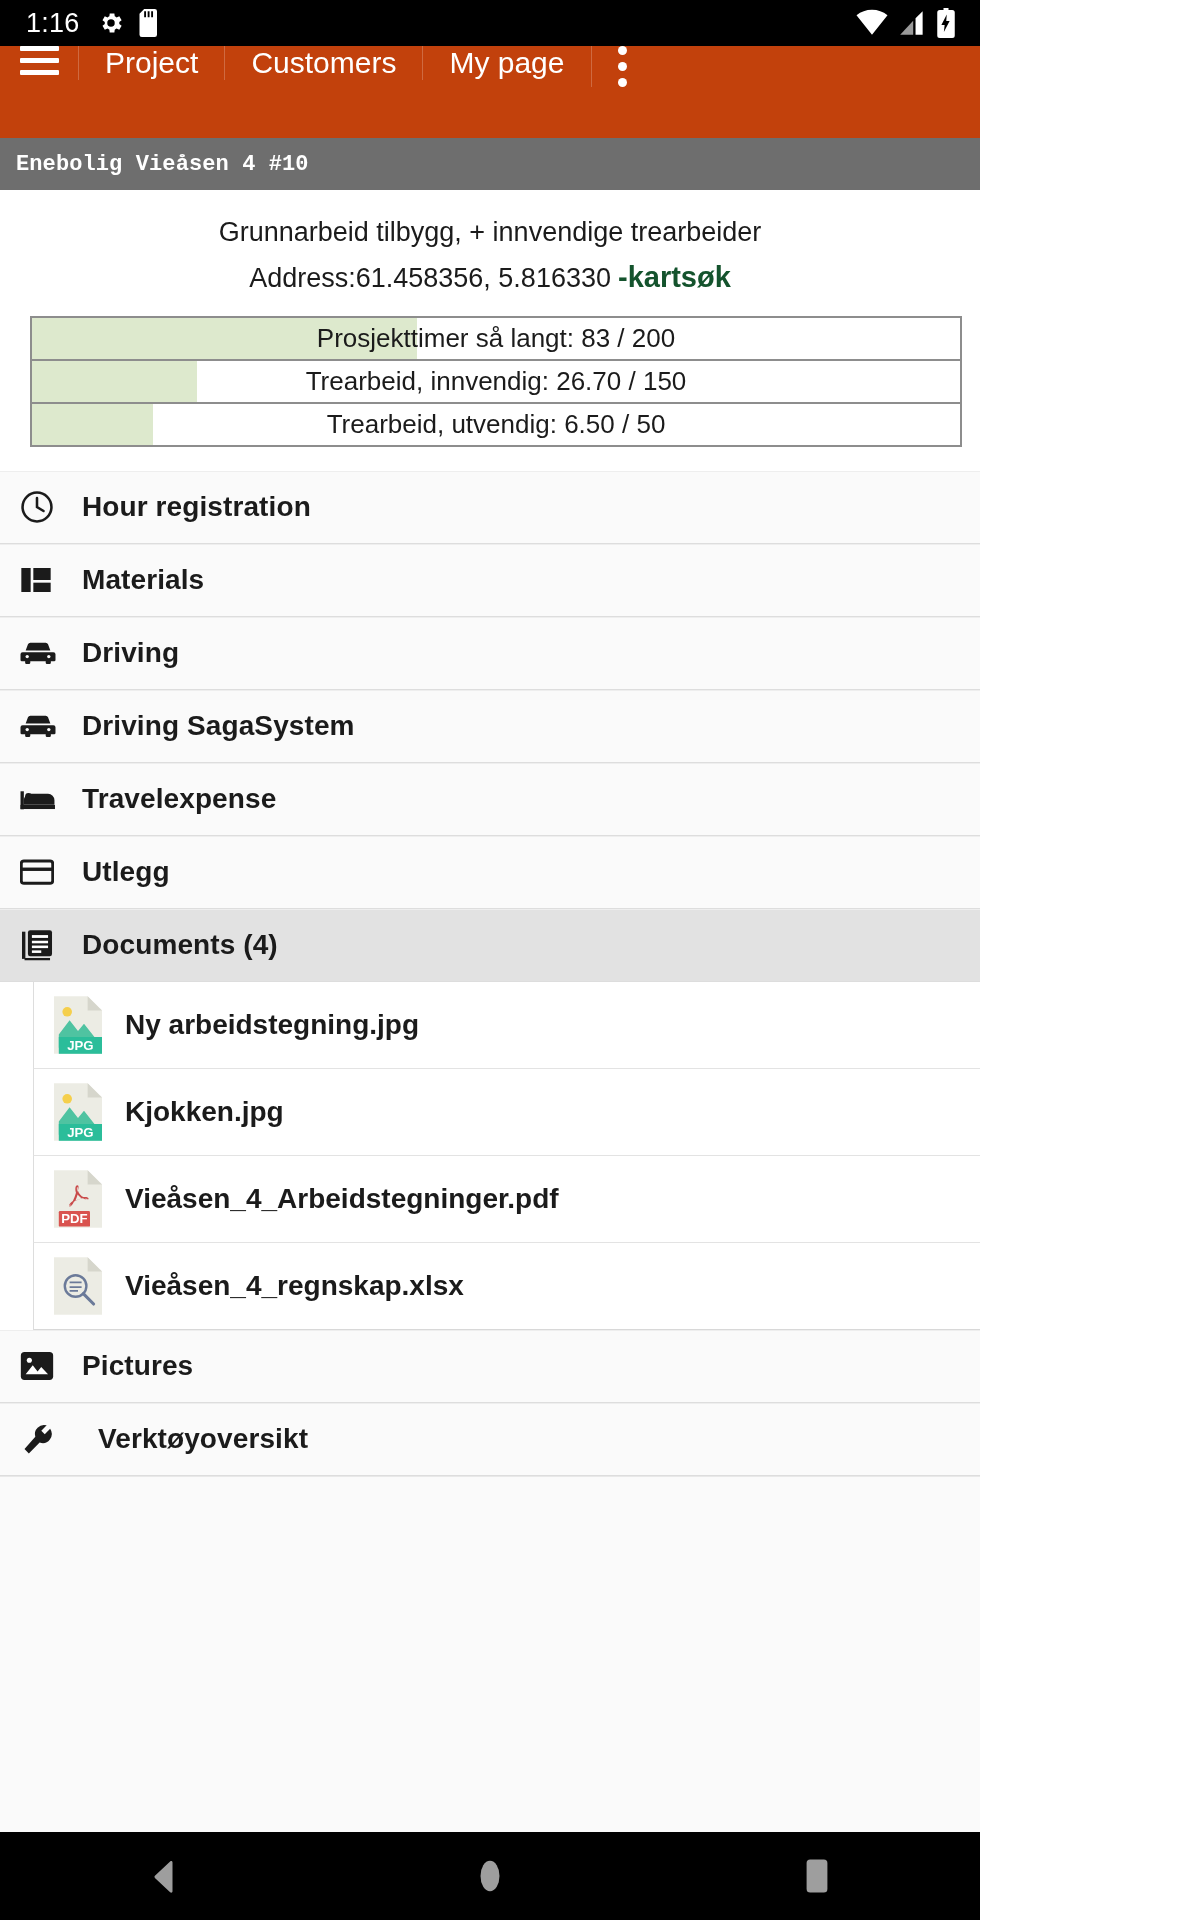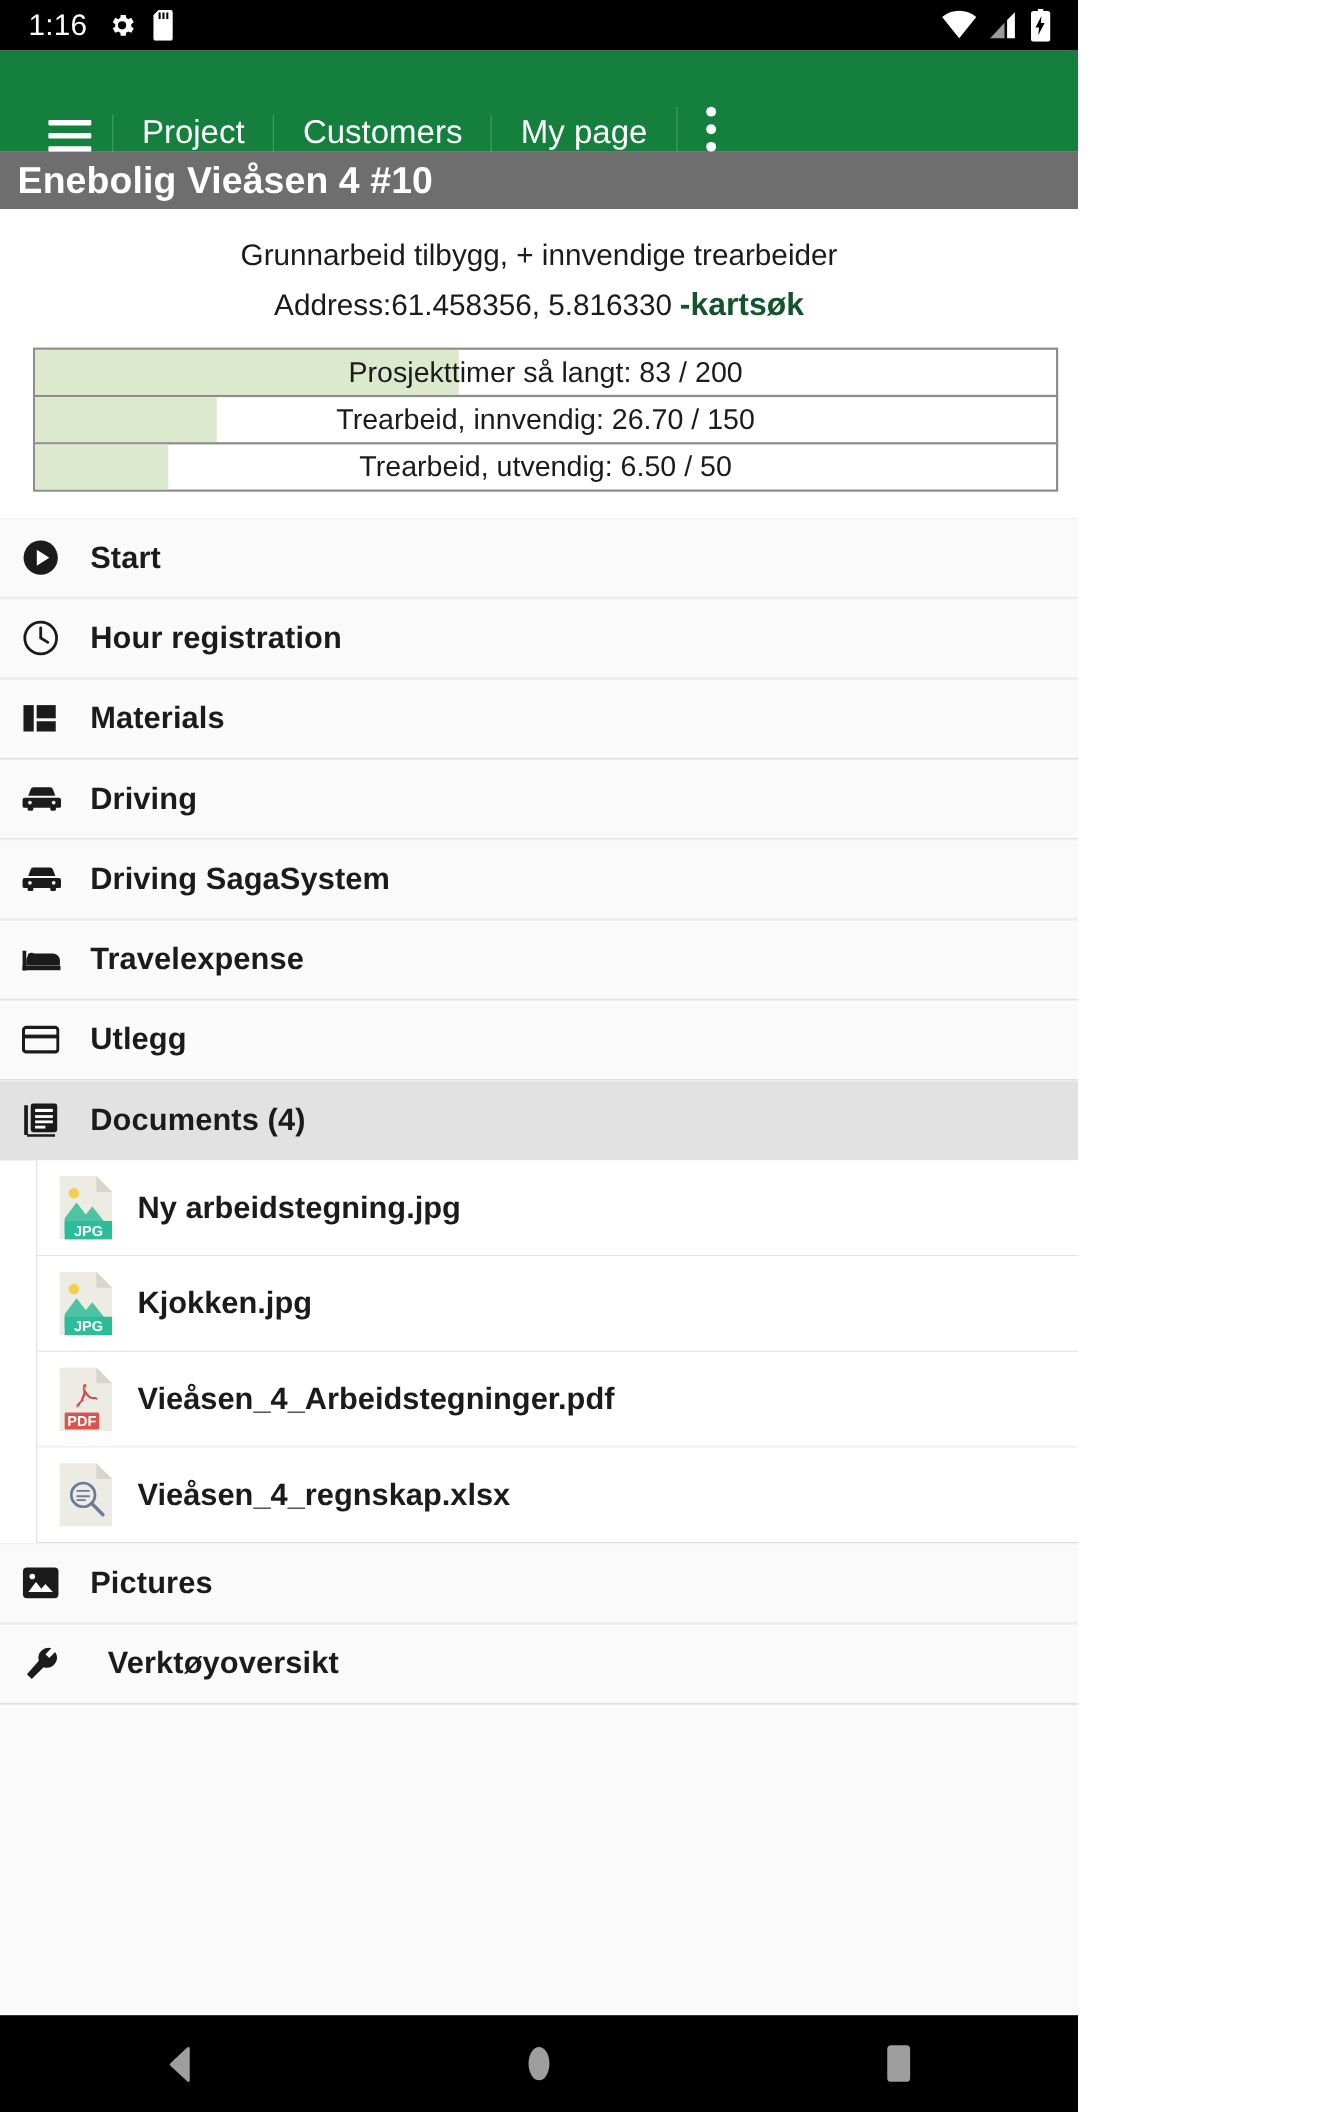--- a/index.html
+++ b/index.html
@@ -34,25 +34,24 @@
     letter-spacing: .2px;
     line-height: 1;
   }
   .sb-left-icons { display: flex; align-items: center; gap: 14px; margin-left: 18px; }
   .sb-right { margin-left: auto; display: flex; align-items: center; gap: 11px; padding-right: 8px; }
   .sb-icon { display: block; }
 
   
   .appbar {
     height: 92px;
-    background: #15803d;
-    display: flex;
-    align-items: flex-end;
+    background: #c2410c;
+    display: flex;
+    align-items: flex-start;
     flex: 0 0 92px;
-    padding-left: 24px;
   }
   .hamburger {
     width: 78px;
     display: flex;
     flex-direction: column;
     align-items: center;
     justify-content: center;
     gap: 7px;
     cursor: pointer;
   }
@@ -96,23 +95,24 @@
   .projbar {
     height: 52px;
     background: #6e6e6e;
     display: flex;
     align-items: center;
     padding-left: 16px;
     flex: 0 0 52px;
   }
   .projbar-title {
     color: #ffffff;
-    font-size: 34px;
+    font-size: 22px;
     font-weight: bold;
     letter-spacing: .1px;
+    font-family: Liberation Mono, monospace;
   }
 
   
   .infoblock {
     background: #ffffff;
     padding: 24px 18px 0 18px;
     text-align: center;
   }
   .desc {
     font-size: 27px;
@@ -300,29 +300,20 @@
       </div>
       <div class="bar">
         <div class="bar-fill" style="width:13%"></div>
         <div class="bar-label">Trearbeid, utvendig: 6.50 / 50</div>
       </div>
     </div>
   </div>
 
   <div class="menu">
 
-    <div class="menu-row">
-      <span class="menu-ico">
-        <svg width="34" height="34" viewBox="0 0 24 24">
-            <circle cx="12" cy="12" r="11" fill="#1b1b1b"></circle>
-            <path fill="#ffffff" d="M9.5 6.9l8 5.1-8 5.1z"></path>
-          </svg>
-      </span>
-      <span class="menu-label">Start</span>
-    </div>
 
     <div class="menu-row">
       <span class="menu-ico">
         <svg width="34" height="34" viewBox="0 0 24 24">
             <circle cx="12" cy="12" r="10.2" fill="none" stroke="#1b1b1b" stroke-width="1.8"></circle>
             <path d="M12 5.6V12l4.6 2.8" fill="none" stroke="#1b1b1b" stroke-width="1.8" stroke-linecap="round"></path>
           </svg>
       </span>
       <span class="menu-label">Hour registration</span>
     </div>

